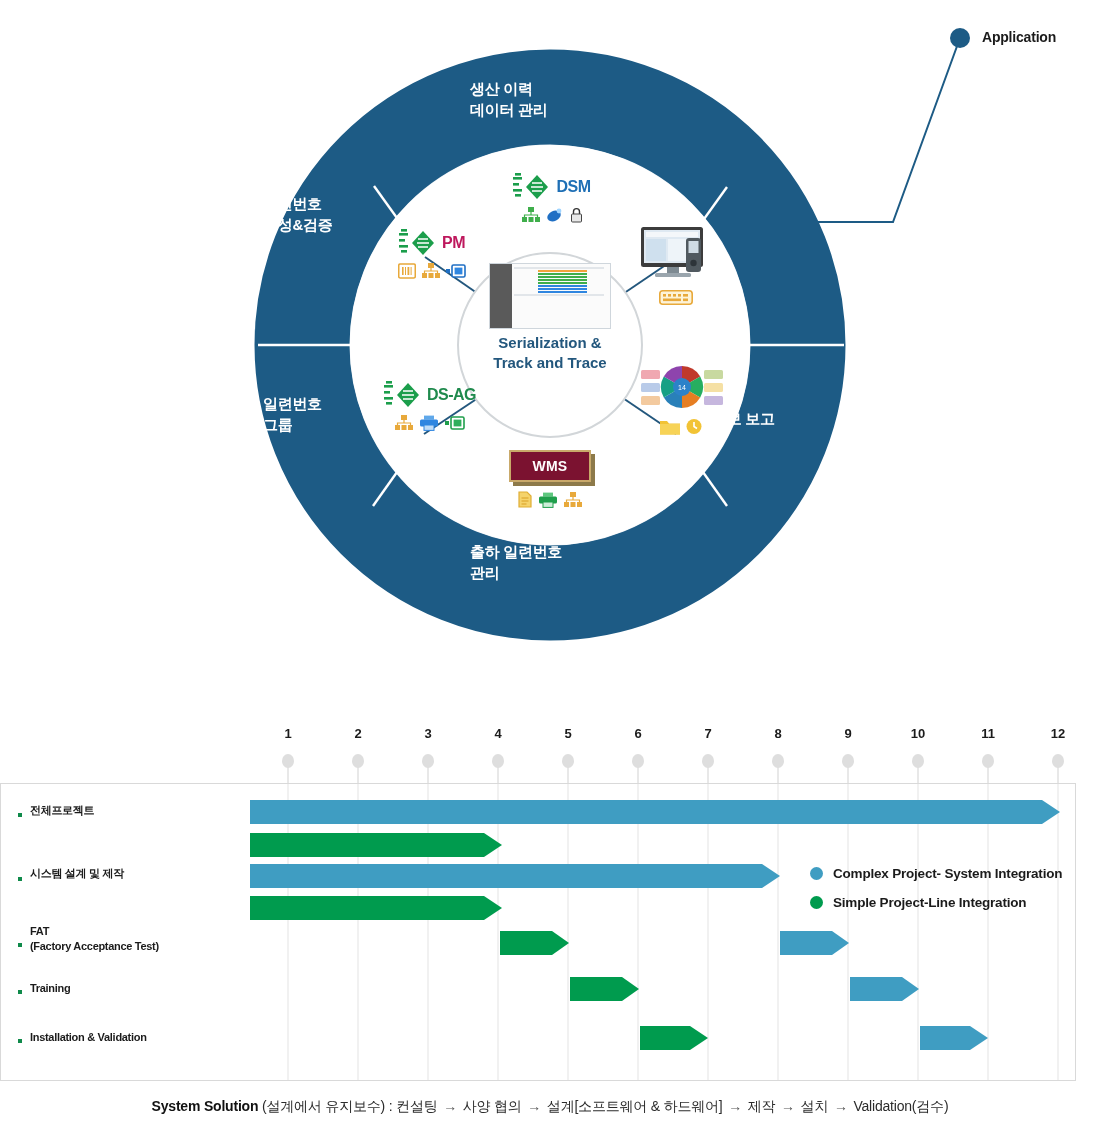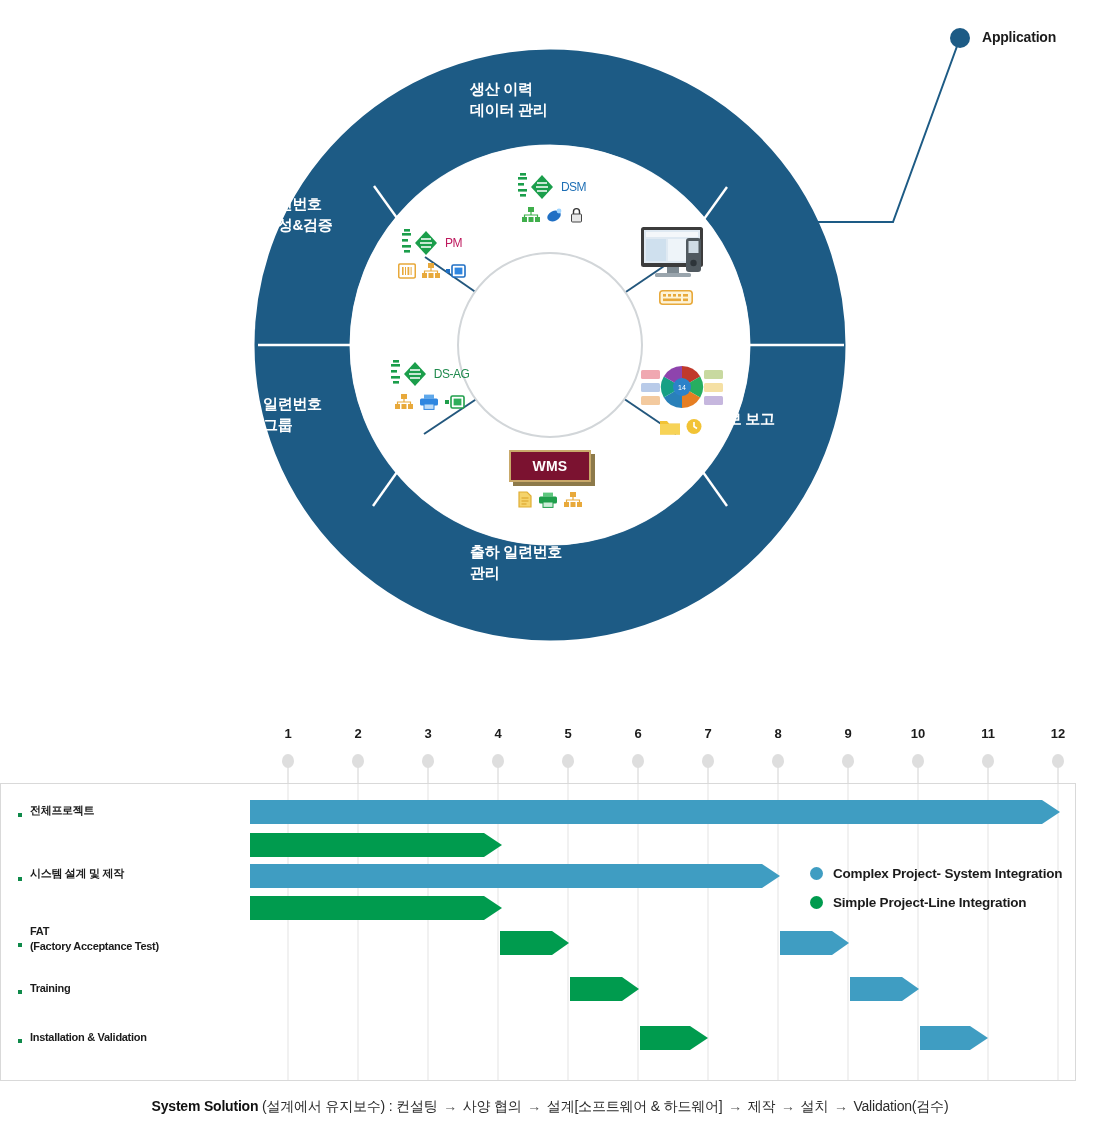--- a/index.html
+++ b/index.html
@@ -35,21 +35,21 @@
     position:absolute;
     text-align:center;
   }
   .logo-row{
     display:flex; align-items:center; justify-content:center; gap:3px;
   }
   .logo-mark{
     position:relative; width:40px; height:30px;
   }
   .logo-text{
-    font-size:12px; font-weight:400; color:#0f8a4a; letter-spacing:-0.5px;
+    font-size:16px; font-weight:700; color:#0f8a4a; letter-spacing:-0.5px;
   }
   .icon-row{
     display:flex; align-items:center; justify-content:center; gap:6px; margin-top:5px;
   }
 
   .wms-chip{
     background:#7b1230;
     border:2px solid #c9a96a;
     color:#ffffff;
     font-size:14px; font-weight:800;
@@ -266,21 +266,21 @@
       <span>
         <svg width="20" height="16" viewBox="0 0 20 16">
             <rect x="0" y="6" width="4" height="4" fill="#1f6fc4"></rect>
             <rect x="6" y="2" width="13" height="12" rx="1.5" fill="#ffffff" stroke="#1f6fc4" stroke-width="1.6"></rect>
             <rect x="8.6" y="4.6" width="7.8" height="6.8" fill="#2f86e0"></rect>
           </svg>
       </span>
     </div>
   </div>
 
-  <div class="inner-item" style="left:366px; top:359px; width:128px;">
+  <div class="inner-item" style="left:366px; top:380px; width:128px;">
     <div class="logo-row">
       <span class="logo-mark">
         <svg width="40" height="30" viewBox="0 0 40 30">
           <g fill="#1b9e4b">
             <rect x="0" y="5" width="9" height="2.6"></rect>
               <rect x="0" y="11" width="6" height="2.6"></rect>
             <rect x="0" y="17" width="9" height="2.6"></rect>
               <rect x="2" y="22" width="6" height="2.6"></rect>
             <rect x="2" y="1" width="6" height="2.6"></rect>
           </g>
@@ -410,20 +410,39 @@
       </span>
       <span>
         <svg width="20" height="18" viewBox="0 0 20 18">
             <circle cx="9" cy="8.5" r="7.5" fill="#f2c335"></circle>
             <path d="M9 4 v4.5 l3 2" stroke="#fff" stroke-width="1.6" fill="none"></path>
           </svg>
       </span>
     </div>
   </div>
 
+  <div id="center-hub">
+    <div class="mini-screen">
+      <div class="ms-side"></div>
+      <div class="ms-body">
+        <div class="ms-bar" style="background:#e2e6ea;width:96%"></div>
+        <div class="ms-bar" style="background:#f2a33c;width:52%;margin-left:26%"></div>
+        <div class="ms-bar" style="background:#3fae4b;width:52%;margin-left:26%"></div>
+        <div class="ms-bar" style="background:#3fae4b;width:52%;margin-left:26%"></div>
+        <div class="ms-bar" style="background:#3fae4b;width:52%;margin-left:26%"></div>
+        <div class="ms-bar" style="background:#3fae4b;width:52%;margin-left:26%"></div>
+        <div class="ms-bar" style="background:#2f86e0;width:52%;margin-left:26%"></div>
+        <div class="ms-bar" style="background:#2f86e0;width:52%;margin-left:26%"></div>
+        <div class="ms-bar" style="background:#2f86e0;width:52%;margin-left:26%"></div>
+        <div class="ms-bar" style="background:#e2e6ea;width:96%"></div>
+      </div>
+    </div>
+    <div class="hub-title">Serialization &amp;
+Track and Trace</div>
+  </div>
 </div>
 
 <div id="gantt-section">
 
   <svg id="gantt-svg" width="1100" height="437" viewBox="0 0 1100 437">
 
     <g>
       <g>
         <ellipse cx="288" cy="61" rx="6" ry="7" fill="#dedede"></ellipse>
           <line x1="288" y1="66" x2="288" y2="83" stroke="#dedede" stroke-width="1.4"></line>

